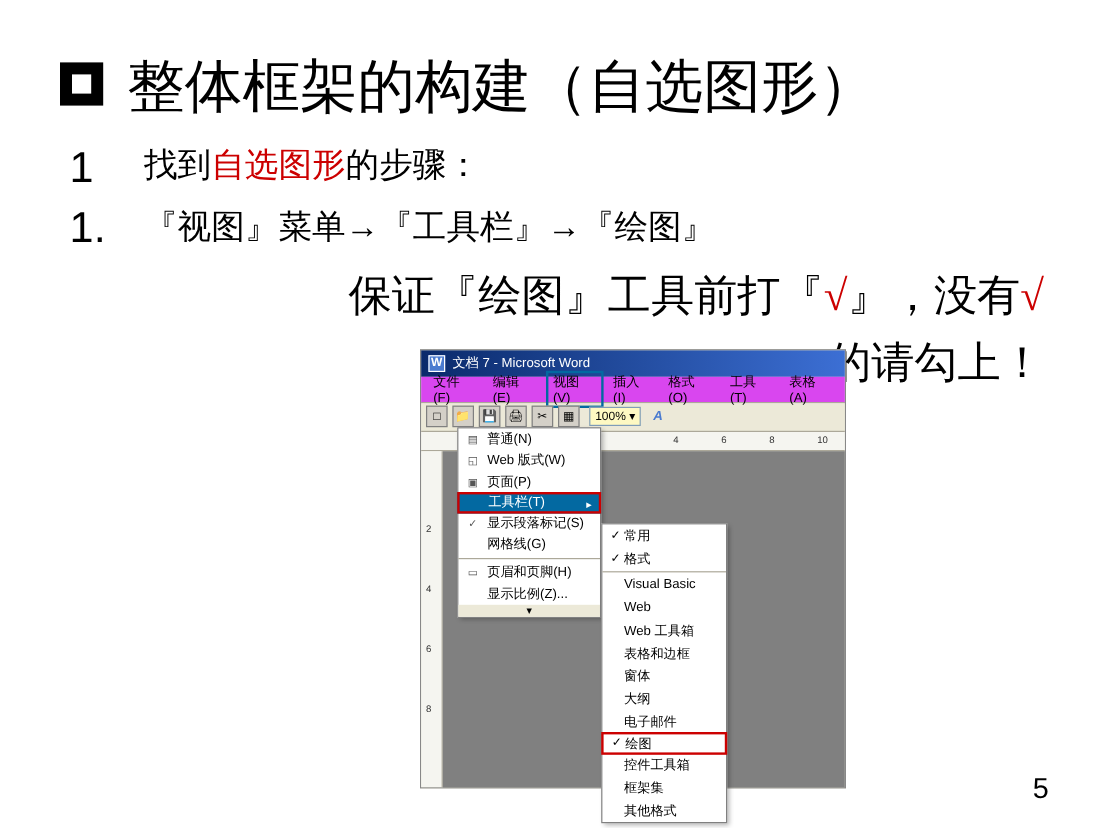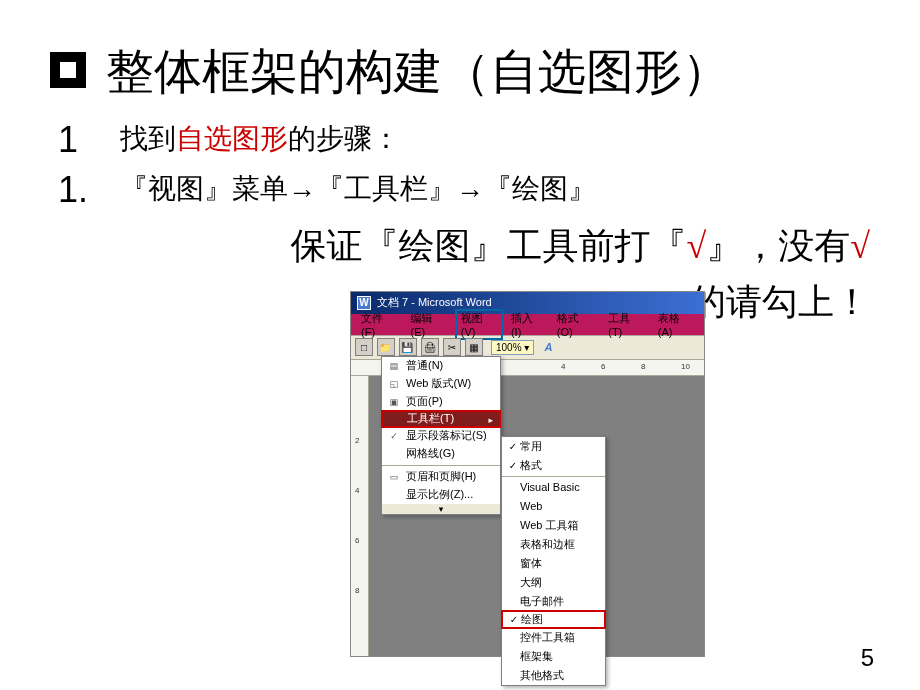--- a/index.html
+++ b/index.html
@@ -42,21 +42,21 @@
     .titlebar {
       background: linear-gradient(to right,#0a2a6b,#3c6fd4);
       color: #fff;
       height: 22px;
       display: flex; align-items: center;
       padding: 0 6px;
       gap: 6px;
     }
     .titlebar .icon-w { width: 14px; height: 14px; background:#4a7bd0; border:1px solid #fff; display:flex;align-items:center;justify-content:center;font-weight:bold;font-size:10px;color:#fff; }
     .menubar {
-      background:#be185d;
+      background:#d946ef;
       height: 22px;
       display:flex; align-items:center;
       padding: 0 4px;
       gap: 2px;
       border-bottom:1px solid #aca899;
     }
     .menuitem { padding: 2px 6px; }
     .menuitem.highlight { border: 2px solid #0369a1; padding:0 4px; }
     .menu-arrow-right { position:absolute; right:6px; top:3px; font-size:9px; }
     .toolbar {
@@ -74,21 +74,21 @@
     .vruler span { position:absolute; left:4px; }
     .docarea { flex:1;background:#808080;position:relative; }
     .dropdown {
       position:absolute; left:12px; top:-20px;
       width:120px; background:#fff; border:1px solid #808080;
       box-shadow:2px 2px 4px rgba(0,0,0,0.3);
       z-index:2;
     }
     .ditem { display:flex;align-items:center;height:18px;padding:0 4px;position:relative;font-size:11px; }
     .ditem .ic { width:16px;height:14px;margin-right:4px;display:flex;align-items:center;justify-content:center;font-size:9px;color:#555; }
-    .ditem.hl { background:#7f1d1d;color:#fff; }
+    .ditem.hl { background:#0369a1;color:#fff; }
     .ditem.redbox { border:2px solid #c00; margin:-1px; }
     .submenu {
       position:absolute; left:132px; top:60px;
       width:105px; background:#fff; border:1px solid #808080;
       box-shadow:2px 2px 4px rgba(0,0,0,0.3);
       z-index:3;
     }
     .sitem { display:flex;align-items:center;height:19px;padding:0 4px;font-size:11px;position:relative; }
     .sitem .chk { width:14px;text-align:center;color:#000;font-size:10px; }
     .sitem.redbox { border:2px solid #c00;margin:-1px; }

